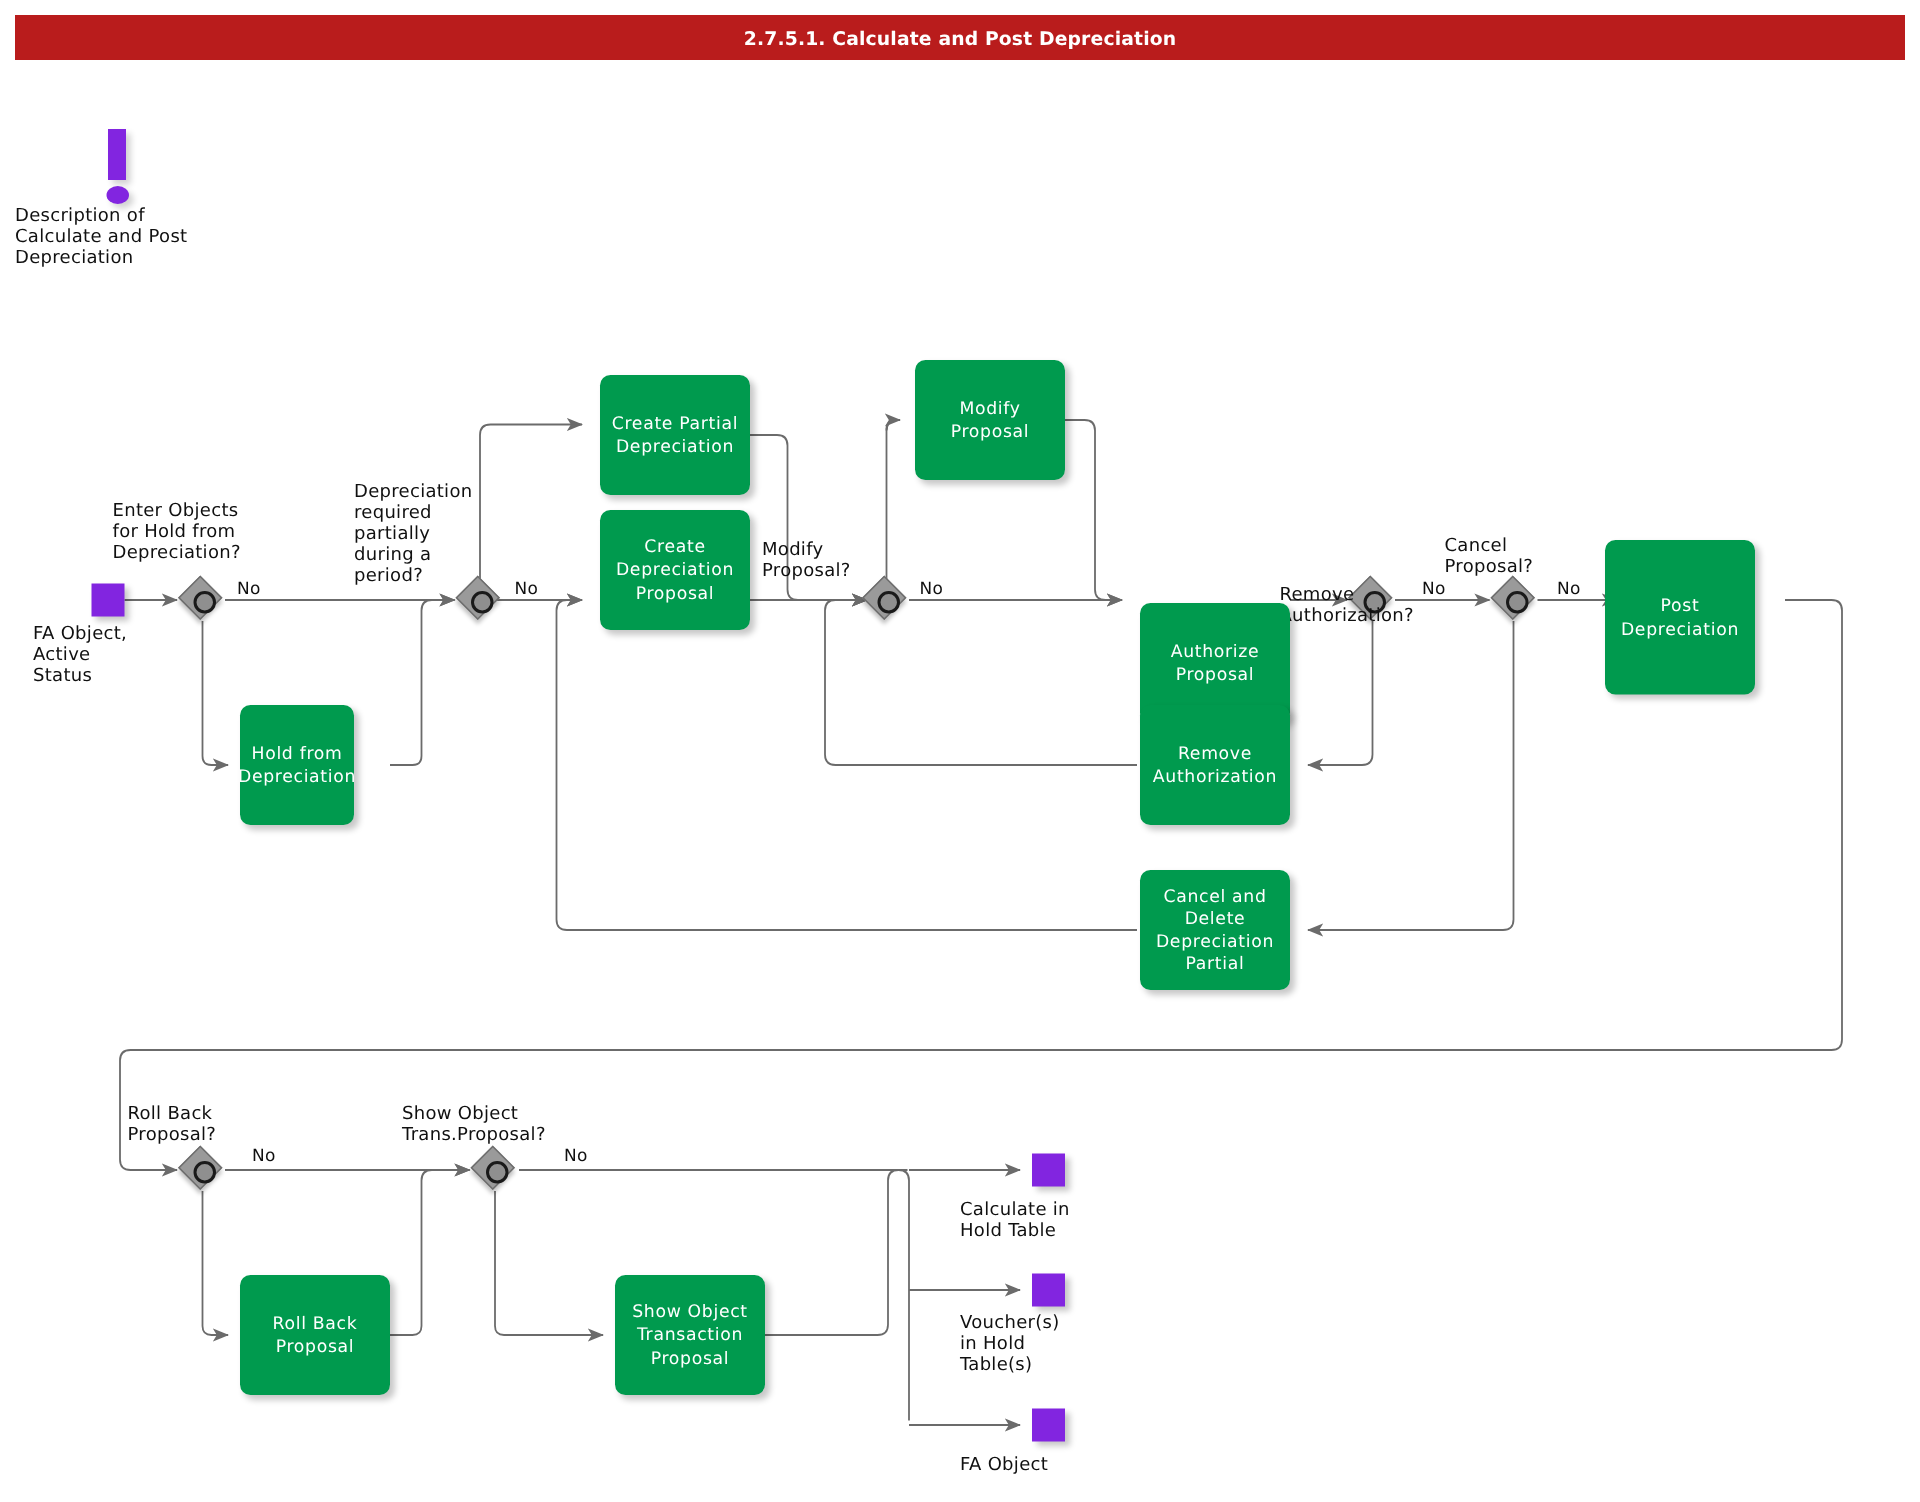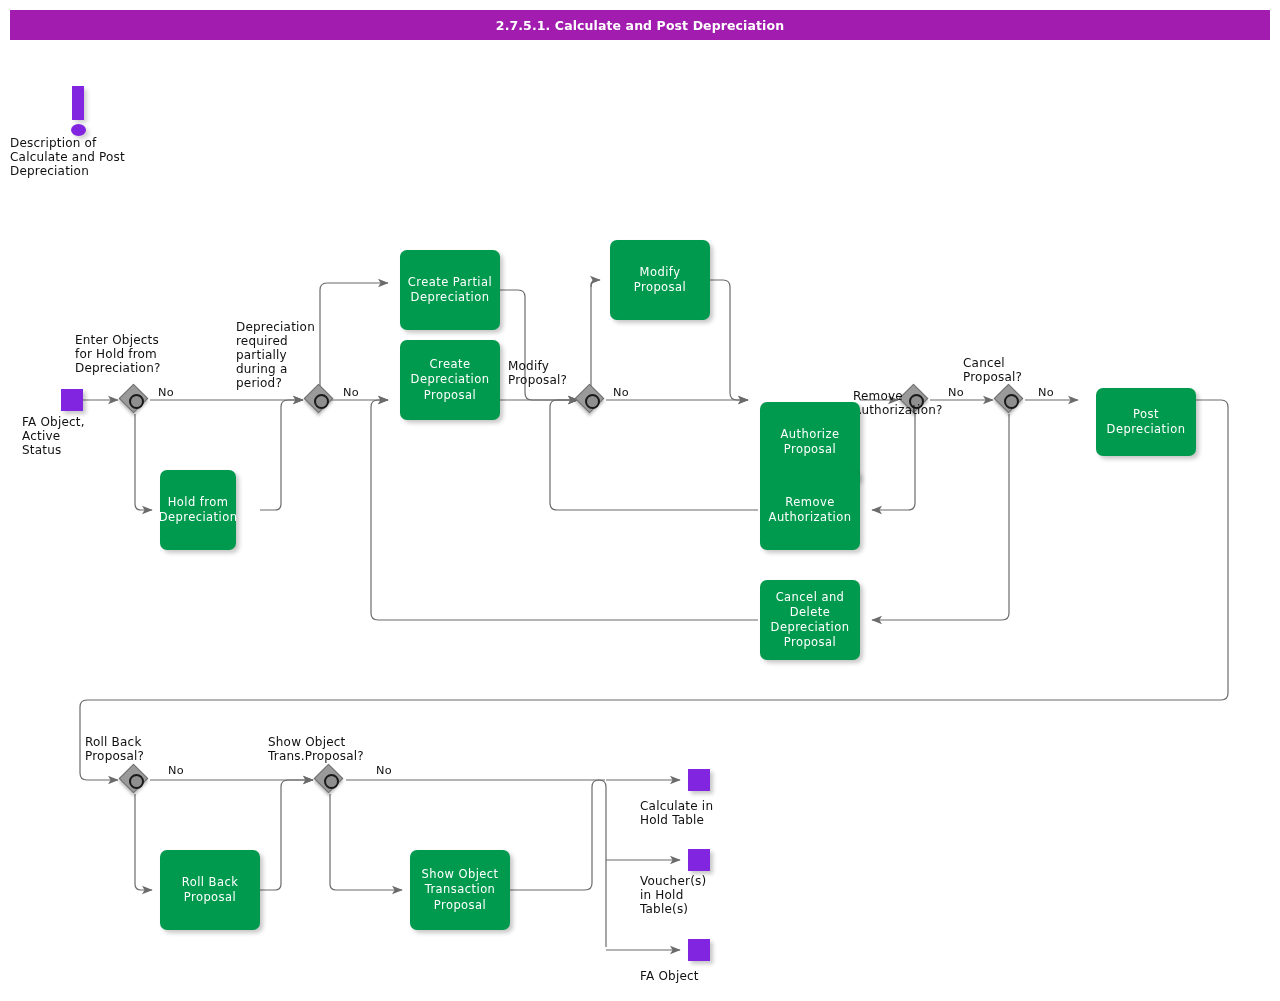--- a/index.html
+++ b/index.html
@@ -1,21 +1,21 @@
 <!DOCTYPE html>
 <html><head>
 <meta charset="utf-8">
 <style>
   html,body{margin:0;padding:0;background:#ffffff;}
   body{width:1280px;height:1001px;font-family:"DejaVu Sans",sans-serif;overflow:hidden;}
   #canvas{position:relative;width:1280px;height:1001px;}
 
   .titlebar{
     position:absolute;left:10px;top:10px;width:1260px;height:30px;
-    background:#a21caf;color:#ffffff;
+    background:#b91c1c;color:#ffffff;
     font-size:12.5px;font-weight:bold;
     display:flex;align-items:center;justify-content:center;
     letter-spacing:.1px;
   }
 
   svg.wires{position:absolute;left:0;top:0;width:1280px;height:1001px;pointer-events:none;}
 
   .node{position:absolute;}
 
   .task{
@@ -215,23 +215,23 @@
 
   <div class="task node" style="left:760px;top:360px;width:100px;height:80px;margin-top:42px;">Authorize
 Proposal</div>
 
   <div class="task node" style="left:760px;top:470px;width:100px;height:80px;">Remove
 Authorization</div>
 
   <div class="task node" style="left:760px;top:580px;width:100px;height:80px;">Cancel and
 Delete
 Depreciation
-Proposal</div>
-
-  <div class="task node" style="left:1096px;top:360px;width:100px;height:68px;margin-top:28px;">Post
+Partial</div>
+
+  <div class="task node" style="left:1070px;top:360px;width:100px;height:103px;">Post
 Depreciation</div>
 
   <div class="task node" style="left:160px;top:850px;width:100px;height:80px;">Roll Back
 Proposal</div>
 
   <div class="task node" style="left:410px;top:850px;width:100px;height:80px;">Show Object
 Transaction
 Proposal</div>
 
   <div class="evt node" style="left:688px;top:769px;"></div>

